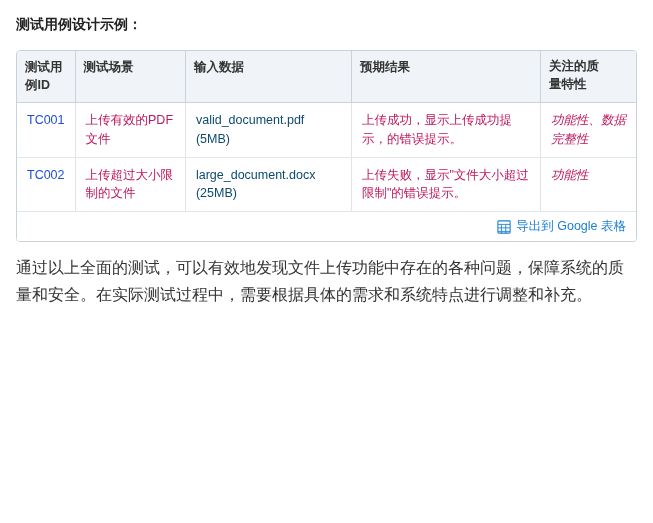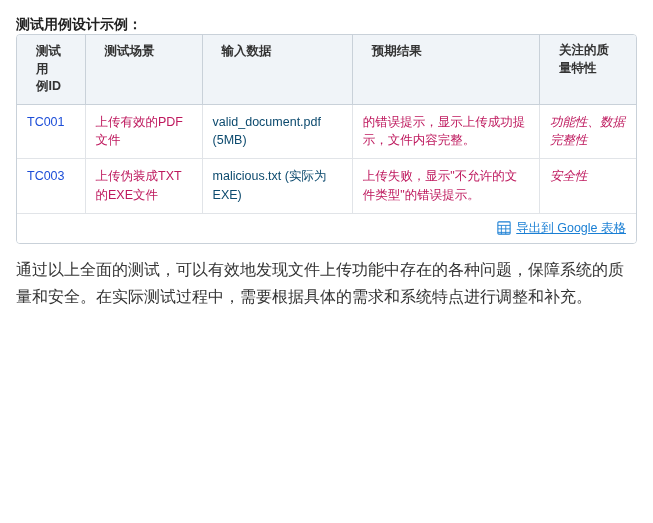--- a/index.html
+++ b/index.html
@@ -14,21 +14,21 @@
       color: #333;
       font-size: 13px;
       padding: 16px;
       width: 653px;
       min-height: 523px;
     }
 
     .section-title {
       font-weight: bold;
       font-size: 14px;
-      margin-bottom: 0;
+      margin-bottom: 16px;
       color: #222;
     }
 
     .table-container {
       border: 1px solid #c9d1d9;
       border-radius: 4px;
       overflow: hidden;
       margin-bottom: 12px;
     }
 
@@ -36,21 +36,21 @@
       width: 100%;
       border-collapse: collapse;
       font-size: 12.5px;
     }
 
     thead tr {
       background: #f0f4f8;
     }
 
     thead th {
-      padding: 8px 19px;
+      padding: 8px 8px;
       text-align: left;
       font-weight: bold;
       color: #333;
       border-bottom: 1px solid #c9d1d9;
       border-right: 1px solid #c9d1d9;
       vertical-align: top;
       line-height: 1.4;
     }
 
     thead th:last-child {
@@ -97,21 +97,20 @@
       border-top: 1px solid #e1e4e8;
     }
 
     .export-btn {
       display: flex;
       align-items: center;
       gap: 5px;
       color: #1a7fd4;
       font-size: 12.5px;
       cursor: pointer;
-      text-decoration: underline;
     }
 
     .export-icon {
       width: 14px;
       height: 14px;
       display: inline-block;
     }
 
     .footer-text {
       font-size: 16px;
@@ -134,29 +133,29 @@
         <th>输入数据</th>
         <th>预期结果</th>
         <th>关注的质<br>量特性</th>
       </tr>
     </thead>
     <tbody id="table-body">
     <tr>
           <td class="tc-id">TC001</td>
           <td>上传有效的PDF文件</td>
           <td class="input-data">valid_document.pdf (5MB)</td>
-          <td>的错误提示，显示上传成功提示，文件内容完整。</td>
+          <td>上传成功，显示上传成功提示，的错误提示。</td>
           <td>功能性、数据完整性</td>
         </tr>
         <tr>
-          <td class="tc-id">TC003</td>
-          <td>上传伪装成TXT的EXE文件</td>
-          <td class="input-data">malicious.txt (实际为EXE)</td>
-          <td>上传失败，显示"不允许的文件类型"的错误提示。</td>
-          <td>安全性</td>
+          <td class="tc-id">TC002</td>
+          <td>上传超过大小限制的文件</td>
+          <td class="input-data">large_document.docx (25MB)</td>
+          <td>上传失败，显示"文件大小超过限制"的错误提示。</td>
+          <td>功能性</td>
         </tr>
       </tbody>
   </table>
   <div class="export-row">
     <div class="export-btn">
       <svg class="export-icon" viewBox="0 0 16 16" fill="none" xmlns="http://www.w3.org/2000/svg">
         <rect x="1" y="1" width="14" height="14" rx="1" stroke="#1a7fd4" stroke-width="1.2"></rect>
         <line x1="1" y1="5" x2="15" y2="5" stroke="#1a7fd4" stroke-width="1"></line>
         <line x1="5" y1="5" x2="5" y2="15" stroke="#1a7fd4" stroke-width="1"></line>
         <line x1="10" y1="5" x2="10" y2="15" stroke="#1a7fd4" stroke-width="1"></line>

